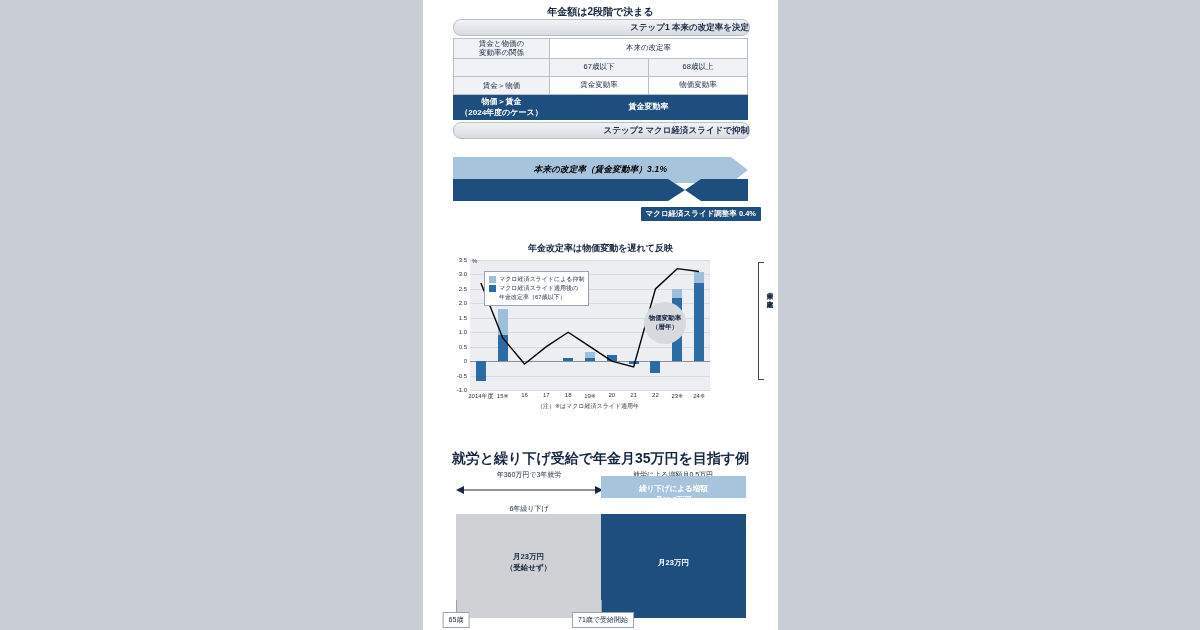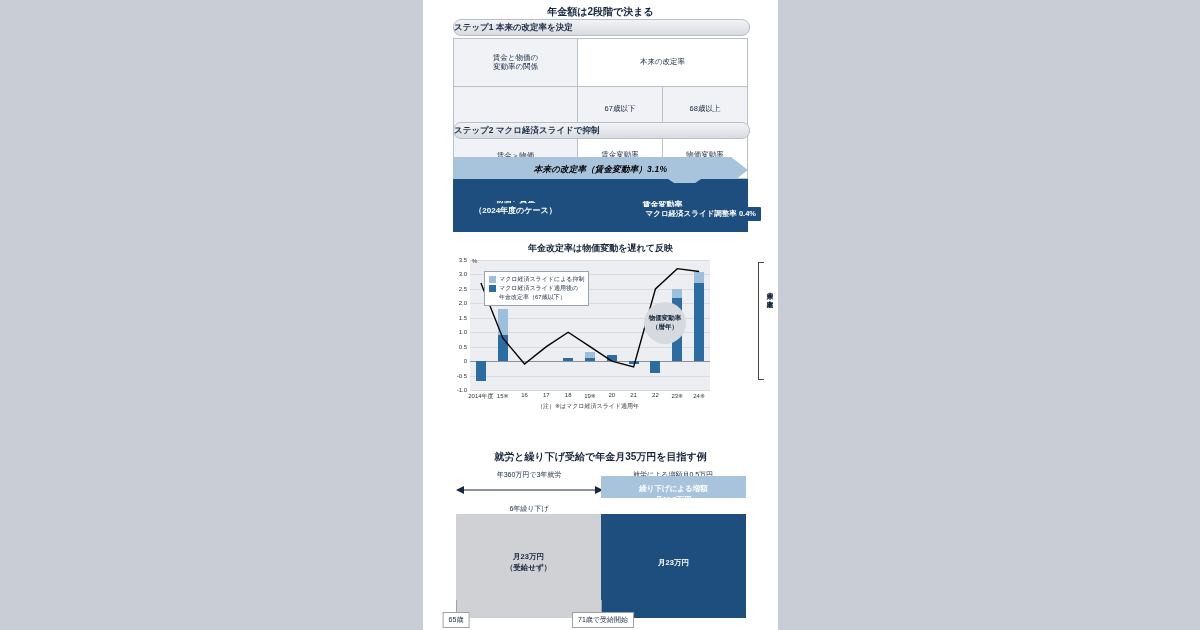--- a/index.html
+++ b/index.html
@@ -13,25 +13,25 @@
     position:absolute;left:423px;top:0;width:355px;height:630px;
     background:#ffffff;
   }
   
   .ttl{font-weight:bold;text-align:center;}
   .pillbar{
     position:relative;height:15px;border-radius:8px;
     background:linear-gradient(#f2f3f5,#d8dbe0);
     border:1px solid #b9bfc8;
     font-size:8.5px;font-weight:bold;color:#1d2d4a;
-    display:flex;align-items:center;justify-content:flex-start;
+    display:flex;align-items:center;justify-content:flex-end;
   }
   
   .tbl{width:100%;border-collapse:collapse;}
-  .tbl td{border:1px solid #b9c0ca;font-size:7.5px;text-align:center;color:#17273f;padding:14px;height:17px;}
+  .tbl td{border:1px solid #b9c0ca;font-size:7.5px;text-align:center;color:#17273f;padding:0;height:17px;}
   .tbl td.hl{background:#f0f2f5;}
   .tbl td.darkrow{background:#1d4e7d;color:#fff;font-weight:bold;height:24px;font-size:8px;border-color:#1d4e7d;}
   .tbl td.lbl{background:#f0f2f5;width:95px;line-height:1.25;}
   
   .arrowwrap{position:relative;height:26px;}
   .arrow-l{
     position:absolute;left:0;top:0;height:26px;
     background:#a8c4dd;color:#13314f;
   }
   .arrow-d{
@@ -70,21 +70,21 @@
     position:absolute;right:24px;top:42px;width:42px;height:42px;border-radius:50%;
     background:#d6d9de;color:#17273f;font-size:6.5px;font-weight:bold;
     display:flex;flex-direction:column;align-items:center;justify-content:center;line-height:1.35;z-index:4;
   }
   #bracket{position:absolute;right:4px;top:22px;width:26px;height:118px;}
   .bk{position:absolute;background:#444;}
   #bracket .lab{position:absolute;right:0;top:26px;font-size:6.5px;writing-mode:vertical-rl;color:#17273f;font-weight:bold;}
   .note{font-size:6px;color:#333;text-align:center;}
   
   #bottom{position:absolute;left:0;top:440px;width:355px;height:190px;}
-  .bt-title{font-size:10px;font-weight:bold;text-align:center;color:#17273f;}
+  .bt-title{font-size:14px;font-weight:bold;text-align:center;color:#17273f;}
   #blocks{position:absolute;left:33px;top:58px;width:290px;height:120px;}
   #grayblk{position:absolute;left:0;top:16px;width:145px;height:104px;background:#cfd1d4;}
   #blueblk{position:absolute;left:145px;top:16px;width:145px;height:104px;background:#1d4e7d;}
   #lightblk{position:absolute;left:145px;top:-22px;width:145px;height:22px;background:#a8c4dd;}
   .blk-txt{position:absolute;width:100%;text-align:center;font-size:7.5px;font-weight:bold;line-height:1.4;}
   .dimcap{position:absolute;font-size:7px;color:#17273f;transform:translateX(-50%);white-space:nowrap;}
   .agebox{
     position:absolute;border:1px solid #9aa2ad;background:#fff;font-size:7px;
     color:#17273f;padding:2px 5px;transform:translateX(-50%);white-space:nowrap;
   }

